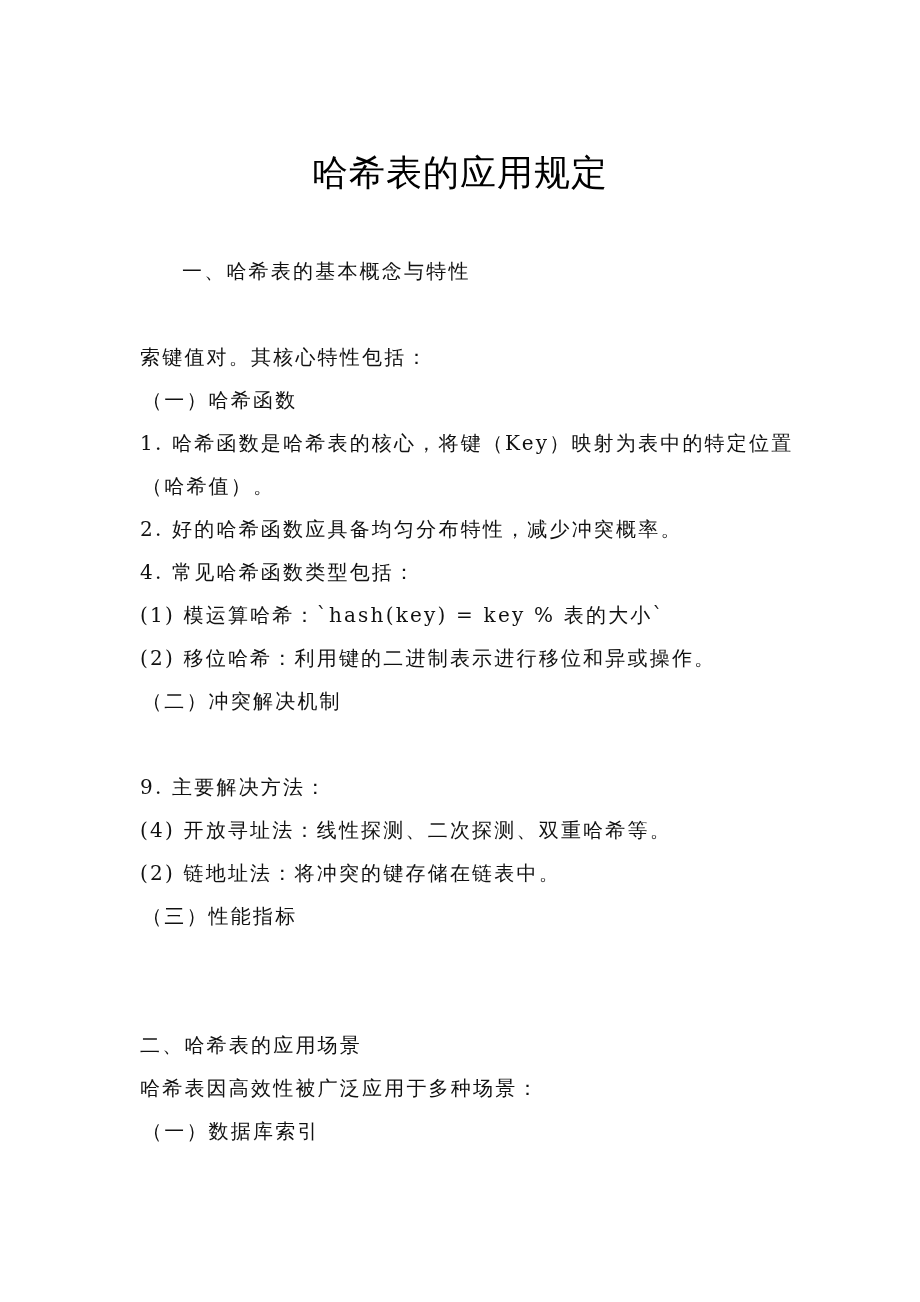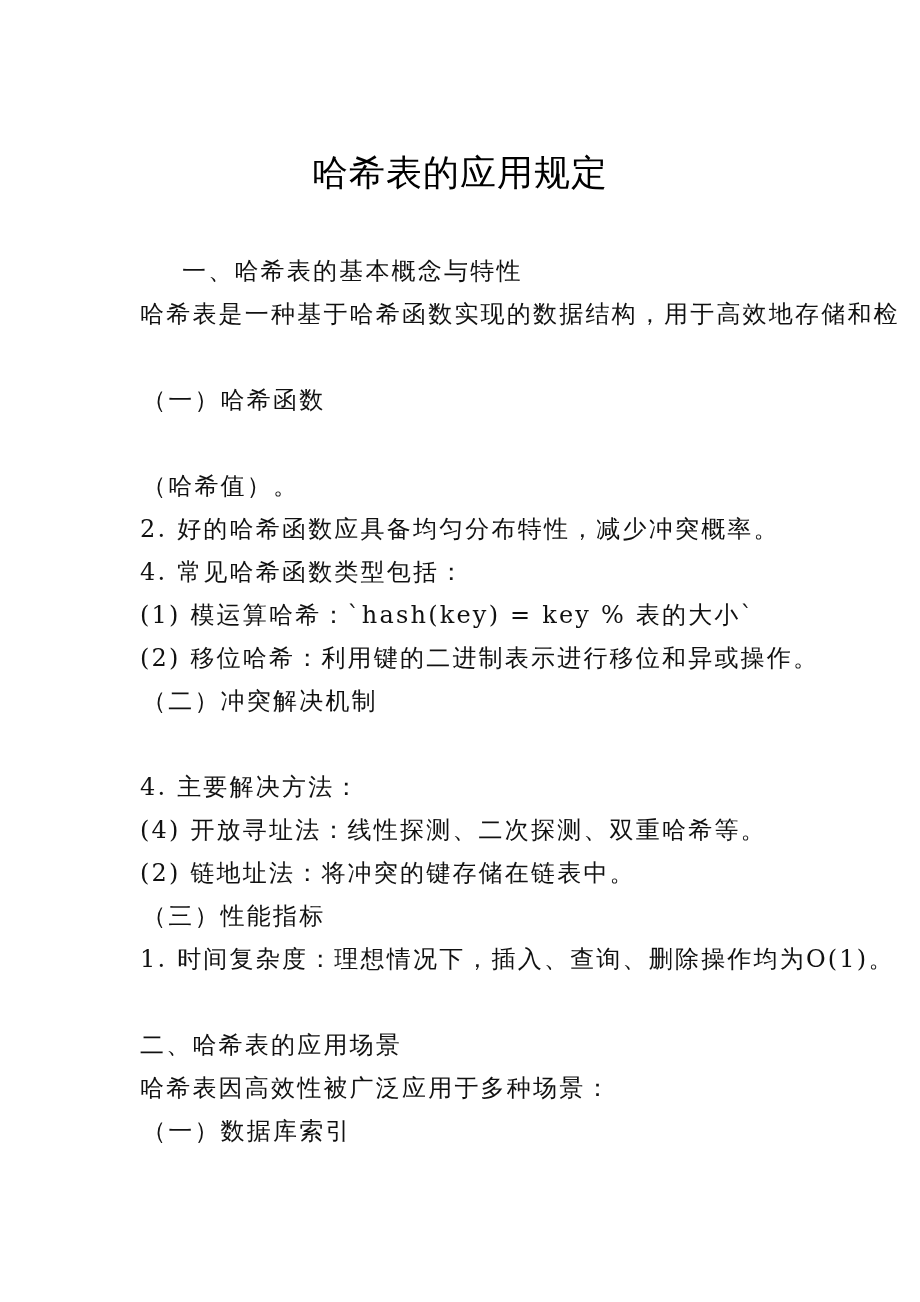--- a/index.html
+++ b/index.html
@@ -31,44 +31,44 @@
       font-family: "DejaVu Sans", "Liberation Sans", sans-serif;
       font-size: 36px;
       line-height: 50px;
       letter-spacing: 1px;
       color: #000;
     }
     .line {
       position: absolute;
       left: 140px;
       white-space: nowrap;
-      font-size: 24px;
+      font-size: 20px;
       line-height: 30px;
       letter-spacing: 2.2px;
       color: #111;
     }
     .indent { left: 182px; }
     .sub { left: 142px; }
   </style>
 </head>
 <body>
 
 <div class="page">
   <h1 class="title" style="margin:0;font-weight:normal;">哈希表的应用规定</h1>
 
   <div class="line indent" style="top:256px">一、哈希表的基本概念与特性</div>
-  <div class="line" style="top:299px">哈希表是一种基于哈希函数实现的数据结构，用于高效地存储和检</div>
+  <div class="line" style="top:342px">索键值对。其核心特性包括：</div>
   <div class="line sub" style="top:385px">（一）哈希函数</div>
+  <div class="line" style="top:428px">1. 哈希函数是哈希表的核心，将键（Key）映射为表中的特定位置</div>
   <div class="line sub" style="top:471px">（哈希值）。</div>
   <div class="line" style="top:514px">2. 好的哈希函数应具备均匀分布特性，减少冲突概率。</div>
   <div class="line" style="top:557px">4. 常见哈希函数类型包括：</div>
   <div class="line" style="top:600px">(1) 模运算哈希：`hash(key) = key % 表的大小`</div>
   <div class="line" style="top:643px">(2) 移位哈希：利用键的二进制表示进行移位和异或操作。</div>
   <div class="line sub" style="top:686px">（二）冲突解决机制</div>
-  <div class="line" style="top:772px">4. 主要解决方法：</div>
+  <div class="line" style="top:772px">9. 主要解决方法：</div>
   <div class="line" style="top:815px">(4) 开放寻址法：线性探测、二次探测、双重哈希等。</div>
   <div class="line" style="top:858px">(2) 链地址法：将冲突的键存储在链表中。</div>
   <div class="line sub" style="top:901px">（三）性能指标</div>
-  <div class="line" style="top:944px">1. 时间复杂度：理想情况下，插入、查询、删除操作均为O(1)。</div>
   <div class="line" style="top:1030px">二、哈希表的应用场景</div>
   <div class="line" style="top:1073px">哈希表因高效性被广泛应用于多种场景：</div>
   <div class="line sub" style="top:1116px">（一）数据库索引</div>
 </div>
 
 </body></html>

